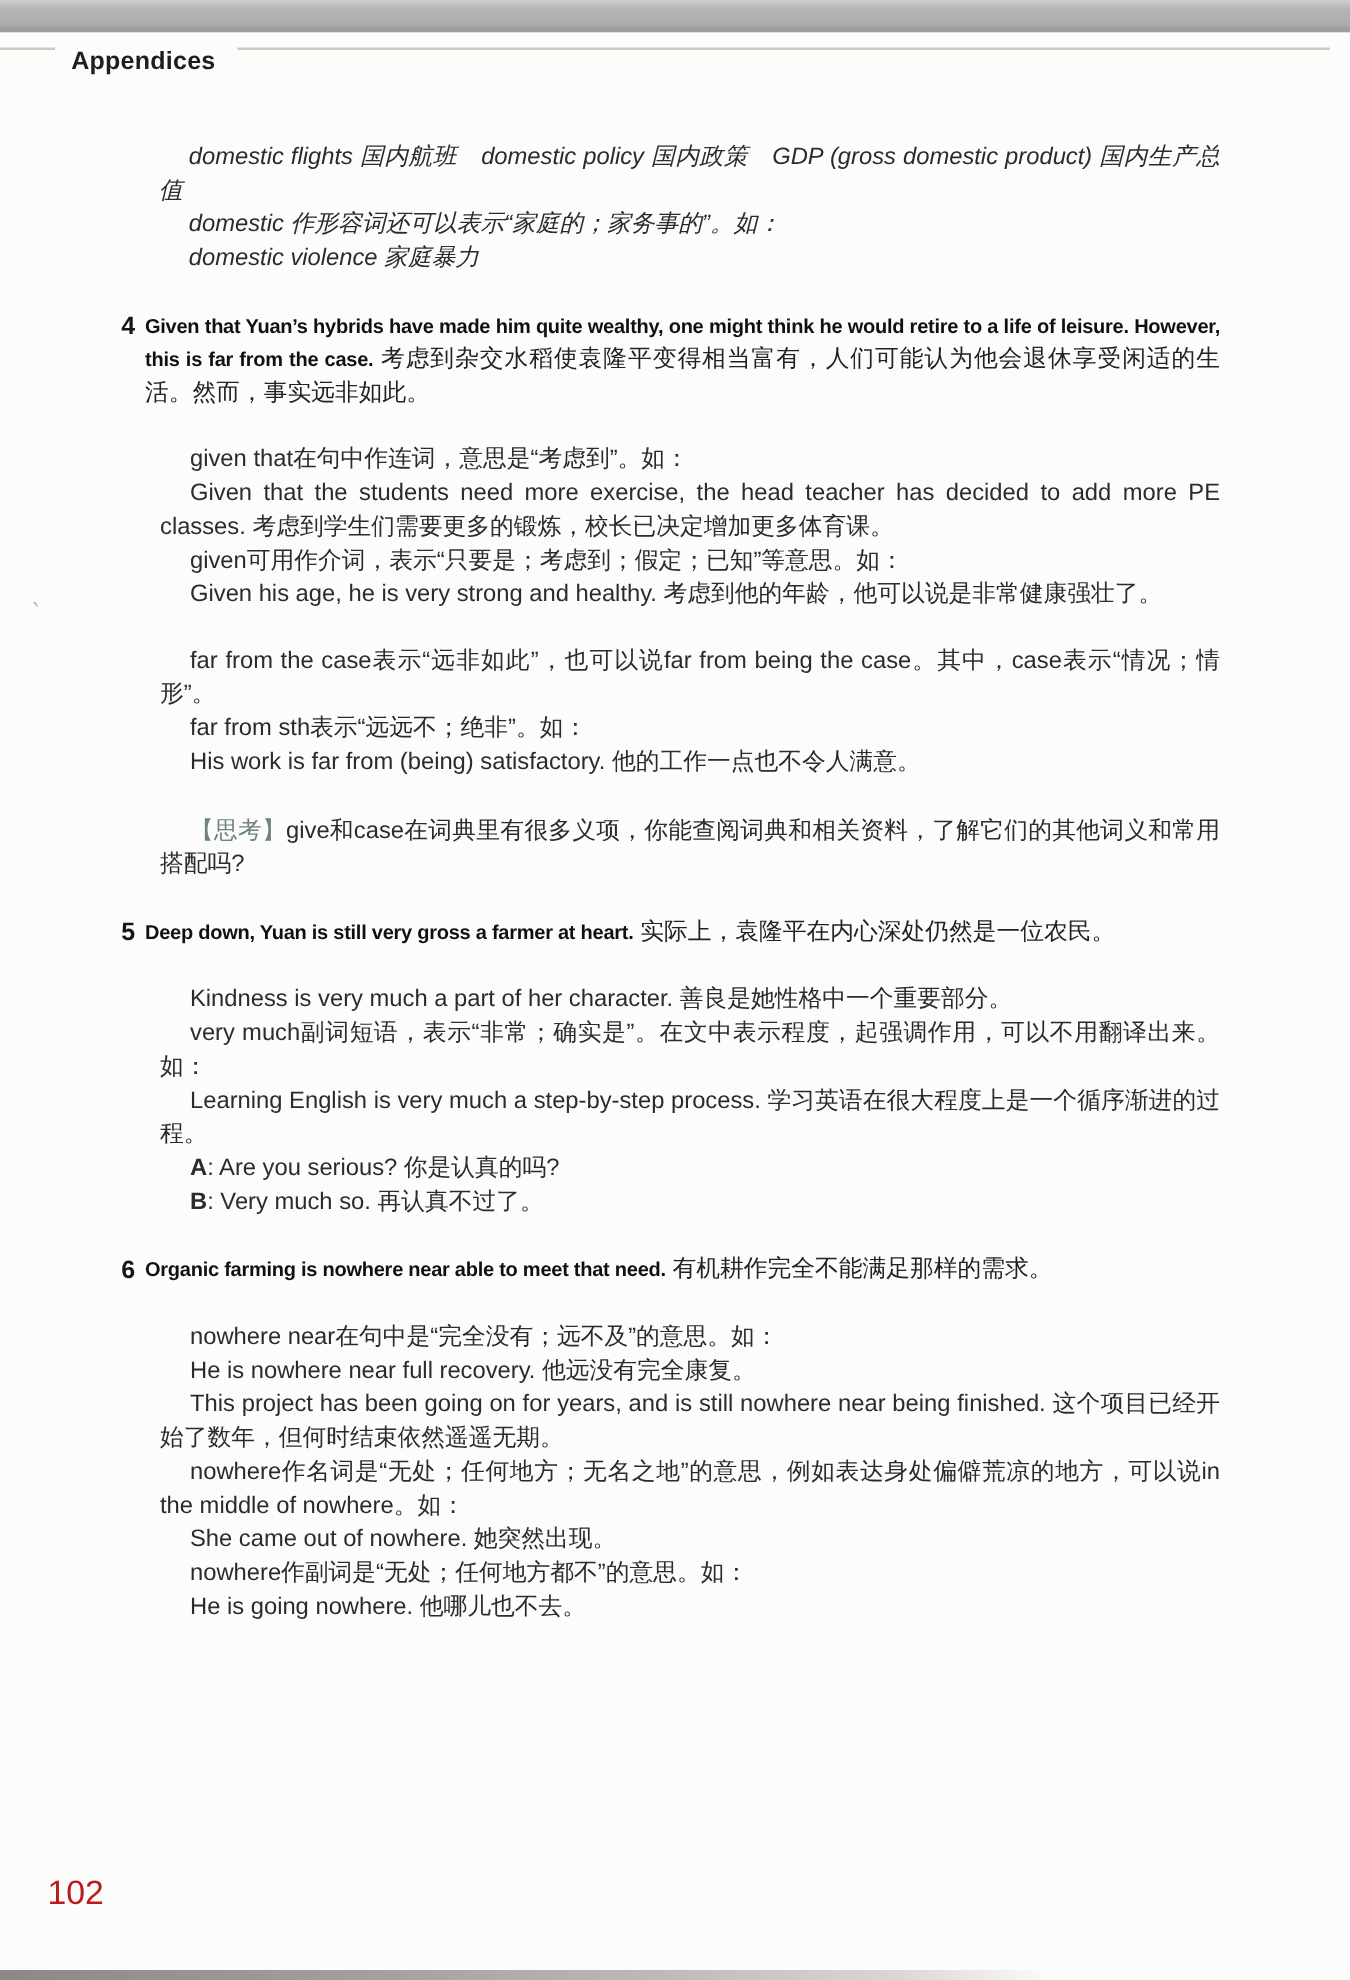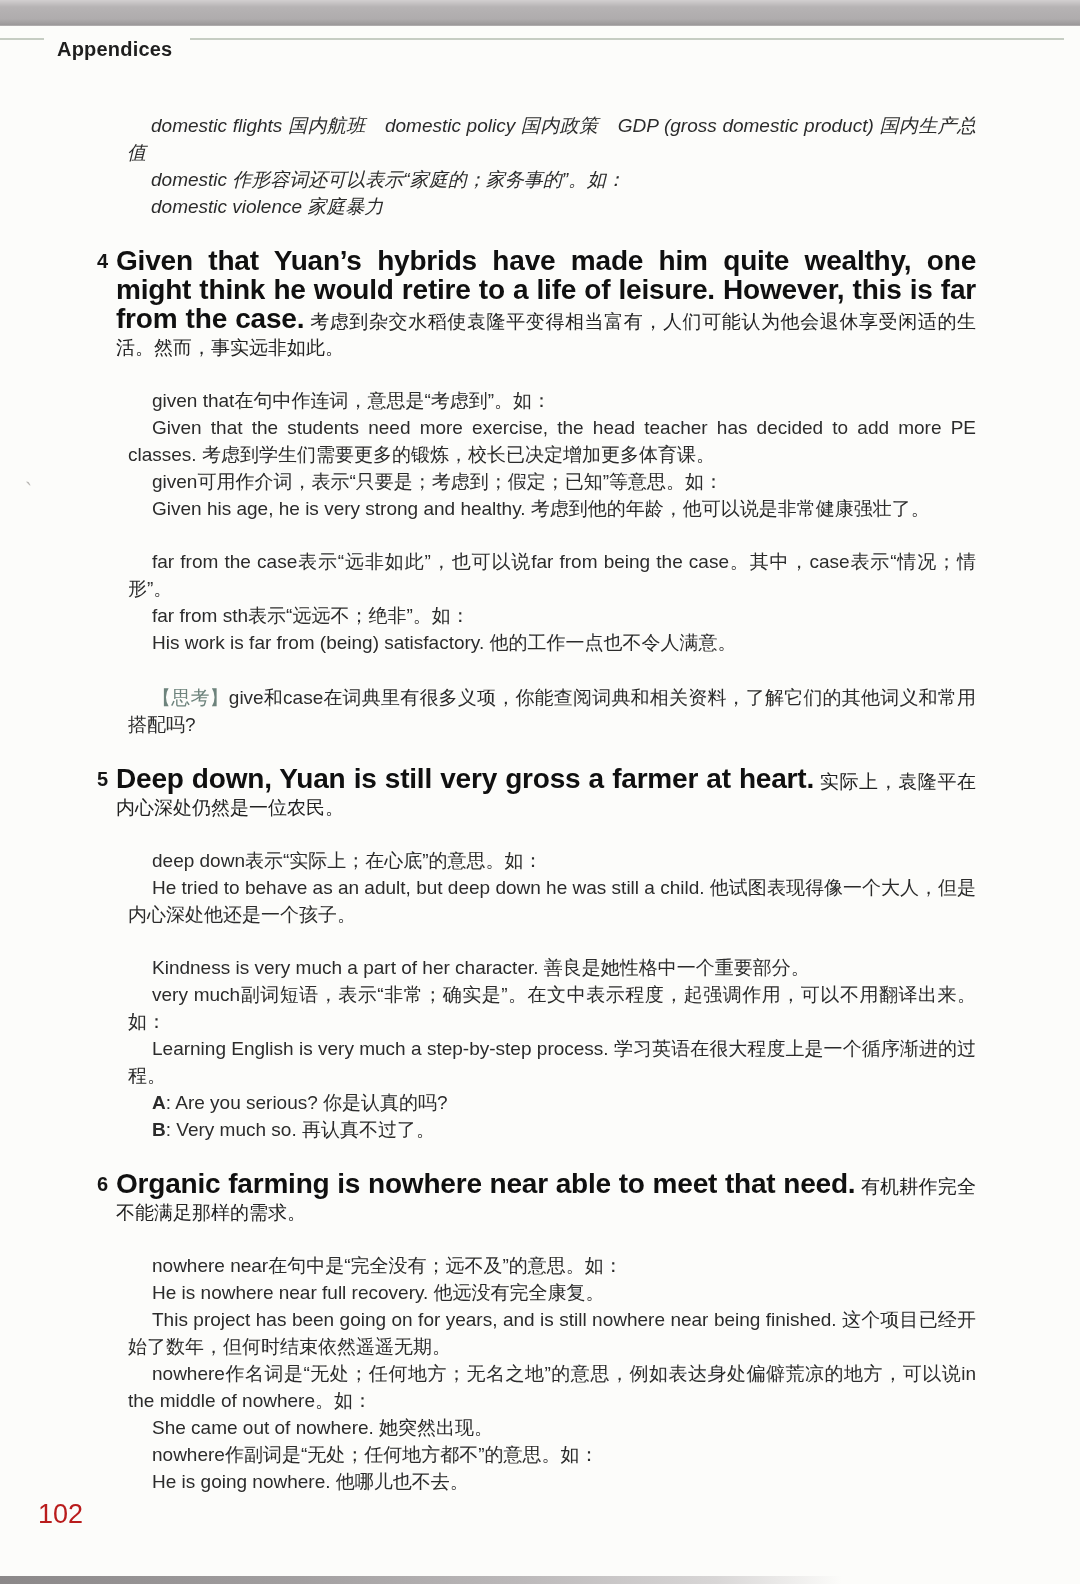--- a/index.html
+++ b/index.html
@@ -33,21 +33,21 @@
     font-size: 19px; line-height: 27px; text-align: justify;
   }
   .intro .line { margin: 0; padding-left: 30px; text-indent: 24px; font-style: italic; }
   .item { display: flex; margin-top: 28px; }
   .item-num {
     flex: none; width: 19px;
     font-weight: bold; font-size: 20px; line-height: 26px; color: #151515;
   }
   .item-main { flex: 1; }
   .item-heading { margin: 0; font-size: 19px; line-height: 26px; color: #222; }
-  .item-heading b { font-size: 28px; color: #101010; letter-spacing: -0.2px; }
+  .item-heading b { font-size: 16px; color: #101010; letter-spacing: -0.2px; }
   .group { margin-top: 26px; }
   .para { margin: 0 0 0 12px; text-indent: 24px; }
   .speaker { font-weight: bold; }
   .think { margin-top: 28px; }
   .think-label { color: #6d837c; }
   .page-number {
     position: absolute; left: 38px; top: 1499px;
     font-size: 27px; color: #b91c1c;
   }
   .scan-bottom {
@@ -105,24 +105,20 @@
     </section>
 
     <section class="item">
       <span class="item-num">5</span>
       <div class="item-main">
         <p class="item-heading">
           <b>Deep down, Yuan is still very gross a farmer at heart.</b>
           <span>实际上，袁隆平在内心深处仍然是一位农民。</span>
         </p>
         <div class="group">
-          <p class="para">deep down表示“实际上；在心底”的意思。如：</p>
-          <p class="para">He tried to behave as an adult, but deep down he was still a child. 他试图表现得像一个大人，但是内心深处他还是一个孩子。</p>
-        </div>
-        <div class="group">
           <p class="para">Kindness is very much a part of her character. 善良是她性格中一个重要部分。</p>
           <p class="para">very much副词短语，表示“非常；确实是”。在文中表示程度，起强调作用，可以不用翻译出来。如：</p>
           <p class="para">Learning English is very much a step-by-step process. 学习英语在很大程度上是一个循序渐进的过程。</p>
           <p class="para"><b class="speaker">A</b><span>: Are you serious? 你是认真的吗?</span></p>
           <p class="para"><b class="speaker">B</b><span>: Very much so. 再认真不过了。</span></p>
         </div>
       </div>
     </section>
 
     <section class="item">

